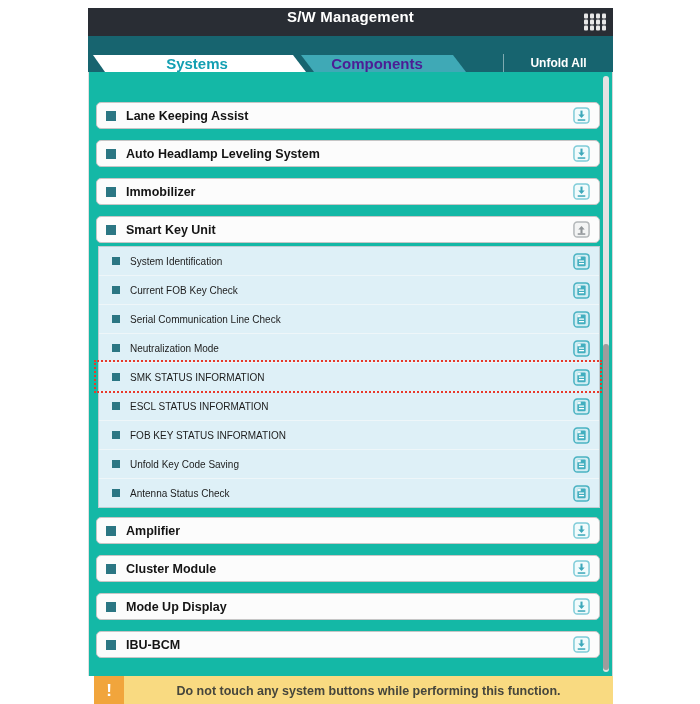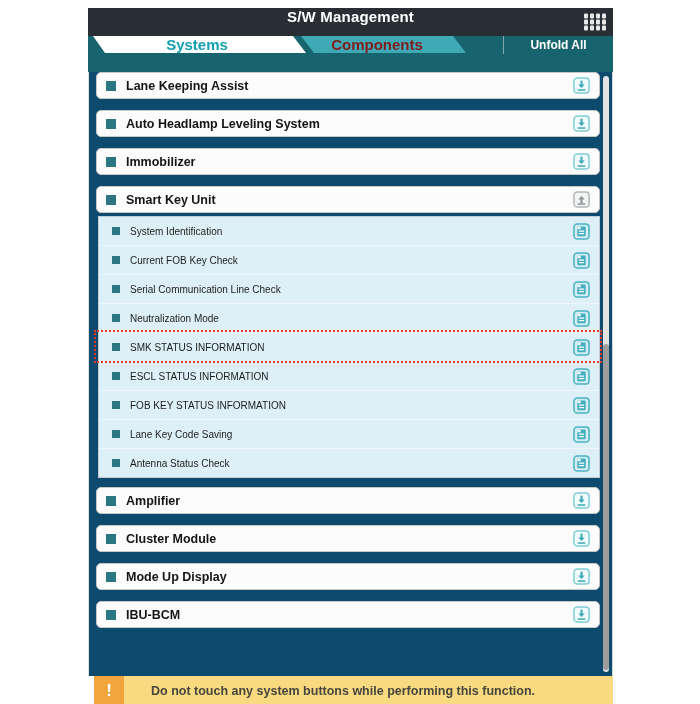--- a/index.html
+++ b/index.html
@@ -10,33 +10,33 @@
   .app{position:absolute;left:88px;top:8px;width:525px;}
 
   
   .header{height:28px;background:#292d34;position:relative;display:flex;justify-content:center;}
   .header-title{color:#ffffff;font-size:15px;font-weight:bold;letter-spacing:.2px;}
   .grid-icon{position:absolute;right:7px;top:50%;transform:translateY(-50%);
     width:22px;height:17px;display:grid;grid-template-columns:repeat(4,1fr);grid-template-rows:repeat(3,1fr);gap:1.5px;cursor:pointer;}
   .grid-icon span{background:#e8e8e8;border-radius:1px;}
 
   
-  .tabbar{height:36px;background:#17646f;display:flex;align-items:flex-start;}
+  .tabbar{height:36px;background:#17646f;display:flex;align-items:flex-end;}
   .tab{font-size:15px;font-weight:bold;display:flex;align-items:center;justify-content:center;cursor:pointer;}
   .tab-systems{width:218px;background:#ffffff;color:#139fb2;
     clip-path:polygon(5px 0, calc(100% - 13px) 0, 100% 100%, 17px 100%);}
-  .tab-components{width:178px;margin-left:-18px;background:#3fa9b6;color:#7f1d1d;
+  .tab-components{width:178px;margin-left:-18px;background:#3fa9b6;color:#4c1d95;
     clip-path:polygon(13px 0, calc(100% - 13px) 0, 100% 100%, 26px 100%);}
   .tab-right{margin-left:auto;width:110px;display:flex;align-items:center;padding-left:31px;}
   .tab-divider{width:1px;height:18px;background:rgba(255,255,255,.45);}
   .unfold-btn{flex:1;text-align:center;color:#ffffff;font-size:12px;font-weight:bold;cursor:pointer;}
 
   
-  .content{position:relative;height:604px;background:#0c4a6e;box-sizing:border-box;
-    padding-top:0;overflow:hidden;border-left:1px solid #e0e0e0;border-right:1px solid #d6d6d6;}
+  .content{position:relative;height:604px;background:#14b8a6;box-sizing:border-box;
+    padding-top:30px;overflow:hidden;border-left:1px solid #e0e0e0;border-right:1px solid #d6d6d6;}
   .sys-row{height:27px;box-sizing:border-box;background:#fcfcfc;border:1px solid #c6c6c6;border-radius:5px;
     margin:0 12px 11px 7px;display:flex;align-items:center;padding:0 9px;cursor:pointer;}
   .sys-row.expanded{margin-bottom:3px;}
   .sys-bullet{width:10px;height:10px;background:#2b7683;margin-right:10px;flex:none;}
   .sys-label{font-size:12.5px;font-weight:bold;color:#141414;white-space:nowrap;}
   .row-icon{margin-left:auto;width:17px;height:17px;flex:none;display:flex;}
 
   .sub-group{margin:0 12px 9px 9px;border:1px solid #c2ccd1;background:#def0f7;}
   .sub-row{height:29px;box-sizing:border-box;display:flex;align-items:center;position:relative;
     padding:0 9px 0 13px;border-bottom:1px solid #eef6f9;background:#def0f7;cursor:pointer;}
@@ -47,21 +47,21 @@
   .hl{position:absolute;left:-5px;right:-3px;top:-3px;bottom:-2px;border:2px dotted #e6392b;pointer-events:none;z-index:3;}
 
   
   .scroll-track{position:absolute;top:4px;bottom:4px;right:3px;width:6px;background:#e3e3e3;border-radius:3px;}
   .scroll-thumb{position:absolute;top:272px;height:326px;right:3px;width:6px;background:#9d9d9d;border-radius:3px;cursor:grab;}
 
   
   .warning{height:30px;margin-left:6px;background:#f9da81;display:flex;align-items:center;}
   .warning-icon{width:30px;height:30px;background:#f1a53c;color:#ffffff;font-weight:bold;font-size:17px;
     display:flex;align-items:center;justify-content:center;flex:none;}
-  .warning-text{flex:1;font-size:12.5px;font-weight:bold;color:#46463c;padding-left:27px;}
+  .warning-text{flex:1;text-align:center;font-size:12.5px;font-weight:bold;color:#46463c;}
 </style>
 </head>
 <body>
 
 <div class="app">
 
   <div class="header">
     <span class="header-title">S/W Management</span>
     <span class="grid-icon">
       <span></span>
@@ -220,21 +220,21 @@
             <svg width="17" height="17" viewBox="0 0 18 18">
               <rect x="1" y="1" width="16" height="16" rx="3.5" fill="#d2edf3" stroke="#49b2c2" stroke-width="1.6"></rect>
               <rect x="4.6" y="3.8" width="8.8" height="10.2" rx="1" fill="#42aebf"></rect>
               <rect x="4.6" y="3.8" width="3.6" height="2.8" fill="#eef9fb"></rect>
               <path d="M6.3 8.6 h5.4 M6.3 11.2 h5.4" stroke="#ffffff" stroke-width="1.3"></path>
             </svg>
           </span>
         </div>
         <div class="sub-row">
           <span class="sub-bullet"></span>
-          <span class="sub-label">Lane Key Code Saving</span>
+          <span class="sub-label">Unfold Key Code Saving</span>
           <span class="sub-icon">
             <svg width="17" height="17" viewBox="0 0 18 18">
               <rect x="1" y="1" width="16" height="16" rx="3.5" fill="#d2edf3" stroke="#49b2c2" stroke-width="1.6"></rect>
               <rect x="4.6" y="3.8" width="8.8" height="10.2" rx="1" fill="#42aebf"></rect>
               <rect x="4.6" y="3.8" width="3.6" height="2.8" fill="#eef9fb"></rect>
               <path d="M6.3 8.6 h5.4 M6.3 11.2 h5.4" stroke="#ffffff" stroke-width="1.3"></path>
             </svg>
           </span>
         </div>
         <div class="sub-row">

